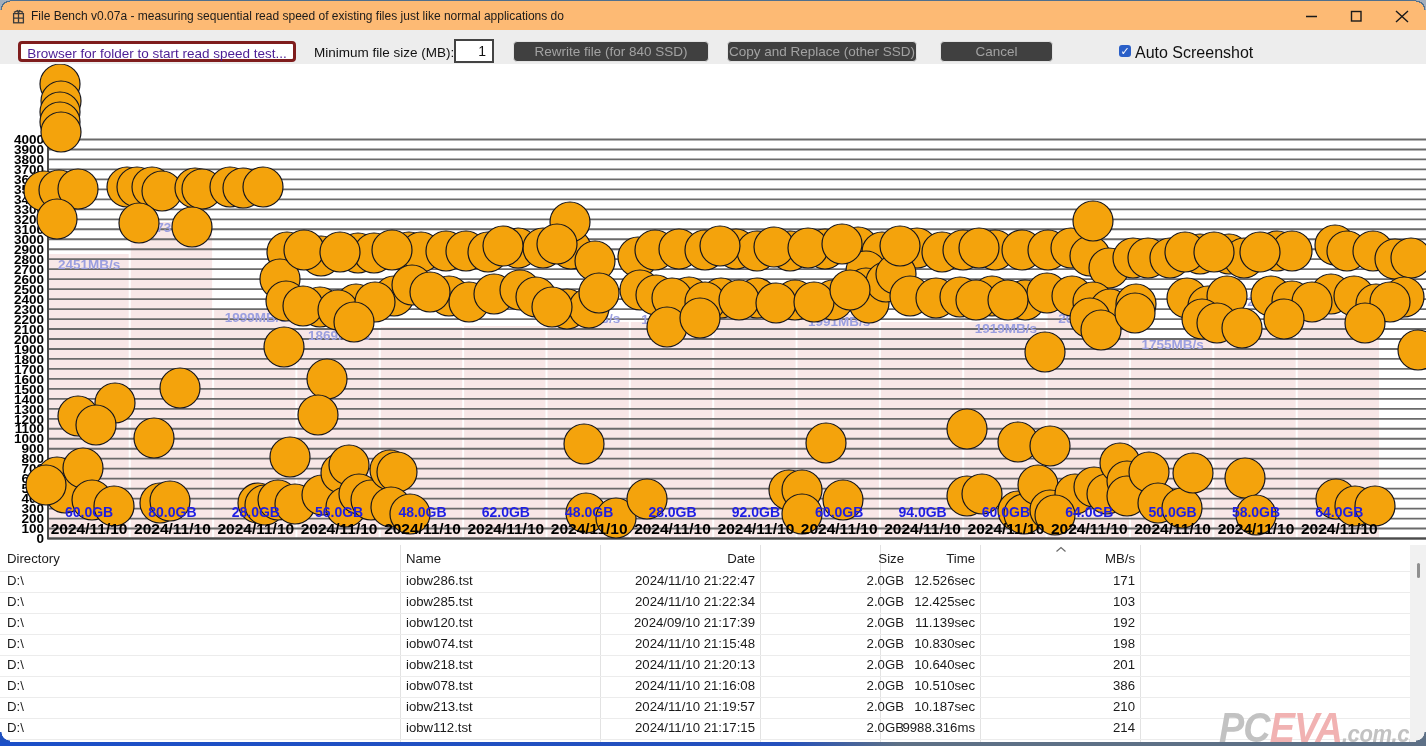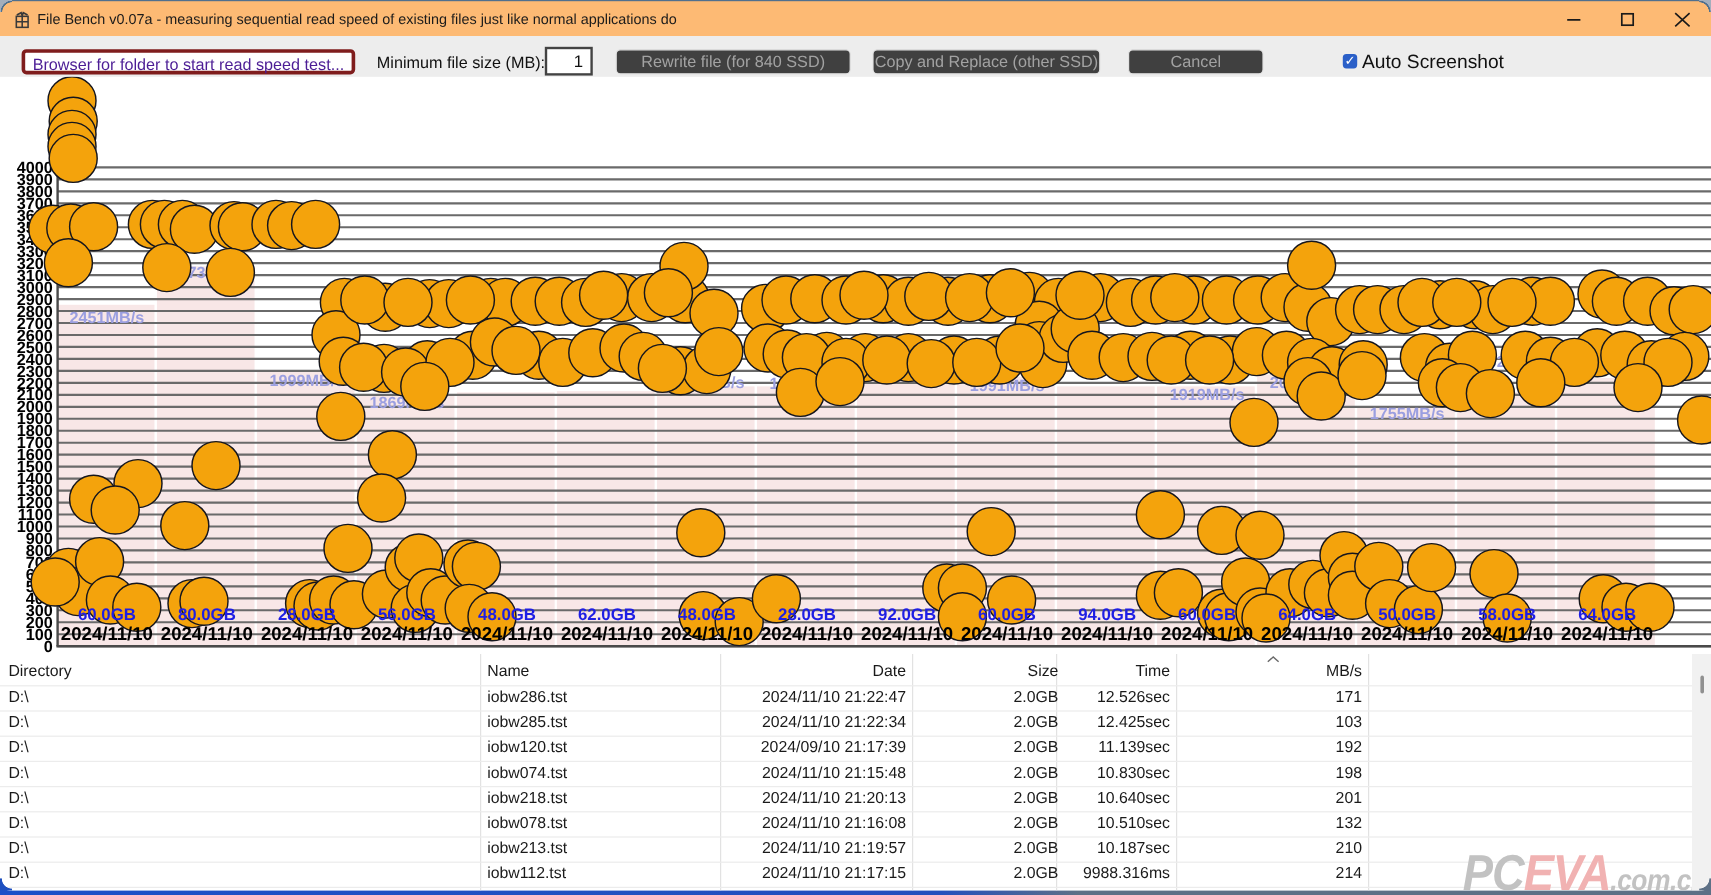--- a/index.html
+++ b/index.html
@@ -27,21 +27,21 @@
 svg.chart { position:absolute; left:0; top:0; }
 #tbl { position:absolute; left:0; top:545px; width:100%; height:197px; background:#fff; font-size:13.2px; color:#1a1a1a; }
 .vsep { position:absolute; top:0px; width:1px; height:197px; background:#e2e2e2; }
 .hsep { position:absolute; left:0; width:1410px; height:1px; background:#ececec; }
 #thead span, .trow span { position:absolute; white-space:nowrap; }
 #thead { position:absolute; top:5.5px; left:0; width:100%; height:20px; }
 .trow { position:absolute; left:0; width:100%; height:21px; }
 .trow span { top:2.5px; }
 .c1 { left:7px; } .c2 { left:406px; }
 .c3,.c4,.c5,.c6 { text-align:left; }
-.c3 { right:671px; } .c4 { right:544px; } .c5 { right:451px; } .c6 { right:291px; }
+.c3 { right:671px; } .c4 { right:522px; } .c5 { right:451px; } .c6 { right:291px; }
 #caret { position:absolute; left:1054px; top:-1px; width:14px; height:10px; }
 #vscroll { position:absolute; left:1410px; top:545px; width:16px; height:197px; background:#f1f1f1; }
 .corner { position:absolute; width:10px; height:10px; z-index:50; }
 #ctl { left:0; top:0; background:radial-gradient(circle at 10px 10px, rgba(0,0,0,0) 7.9px, #50708e 8.3px 9.3px, #a3aebc 9.6px); }
 #ctr { right:0; top:0; background:radial-gradient(circle at 0px 10px, rgba(0,0,0,0) 7.9px, #50708e 8.3px 9.3px, #a3aebc 9.6px); }
 #cbl { left:0; bottom:4px; background:radial-gradient(circle at 10px 0px, rgba(0,0,0,0) 8.2px, #1e50c0 8.8px); }
 #cbr { right:0; bottom:4px; background:radial-gradient(circle at 0px 0px, rgba(0,0,0,0) 8.2px, #5d7086 8.8px); }
 #vthumb { position:absolute; left:7px; top:18px; width:2.5px; height:15px; background:#909090; border-radius:2px; }
 #wm { position:absolute; left:1219px; top:159px; font-style:italic; font-weight:bold;
   font-size:42px; letter-spacing:-1px; color:#c2c2c2; transform:scaleX(0.9); transform-origin:left top; white-space:nowrap; }
@@ -528,21 +528,21 @@
         <span class="c4">2.0GB</span>
         <span class="c5">10.640sec</span>
         <span class="c6">201</span>
       </div>
 <div class="trow" style="top:130.5px">
 <span class="c1">D:\</span>
         <span class="c2">iobw078.tst</span>
         <span class="c3">2024/11/10 21:16:08</span>
         <span class="c4">2.0GB</span>
         <span class="c5">10.510sec</span>
-        <span class="c6">132</span>
+        <span class="c6">386</span>
       </div>
 <div class="trow" style="top:151.5px">
 <span class="c1">D:\</span>
         <span class="c2">iobw213.tst</span>
         <span class="c3">2024/11/10 21:19:57</span>
         <span class="c4">2.0GB</span>
         <span class="c5">10.187sec</span>
         <span class="c6">210</span>
       </div>
 <div class="trow" style="top:172.5px">

